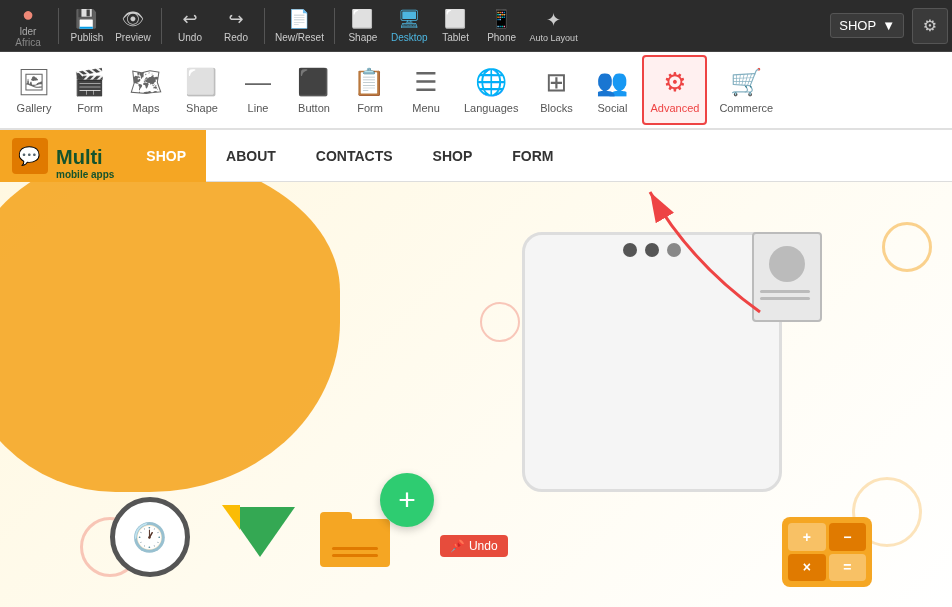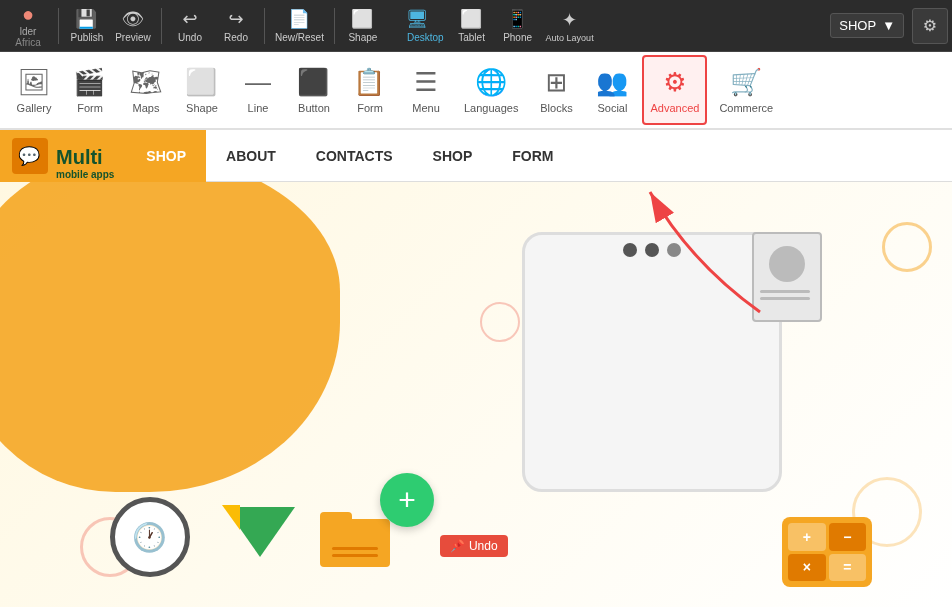--- a/index.html
+++ b/index.html
@@ -493,21 +493,21 @@
     <span class="icon">📄</span>
     <span>New/Reset</span>
   </div>
   <div class="toolbar-divider"></div>
   <div class="toolbar-btn">
     <span class="icon">⬜</span>
     <span>Shape</span>
   </div>
   <div class="toolbar-btn active">
     <span class="icon" style="color:#4db6e0;">🖥</span>
-    <span style="color:#4db6e0;margin-left:16px;">Desktop</span>
+    <span style="color:#4db6e0;">Desktop</span>
   </div>
   <div class="toolbar-btn">
     <span class="icon">⬜</span>
     <span>Tablet</span>
   </div>
   <div class="toolbar-btn">
     <span class="icon">📱</span>
     <span>Phone</span>
   </div>
   <div class="toolbar-btn">

